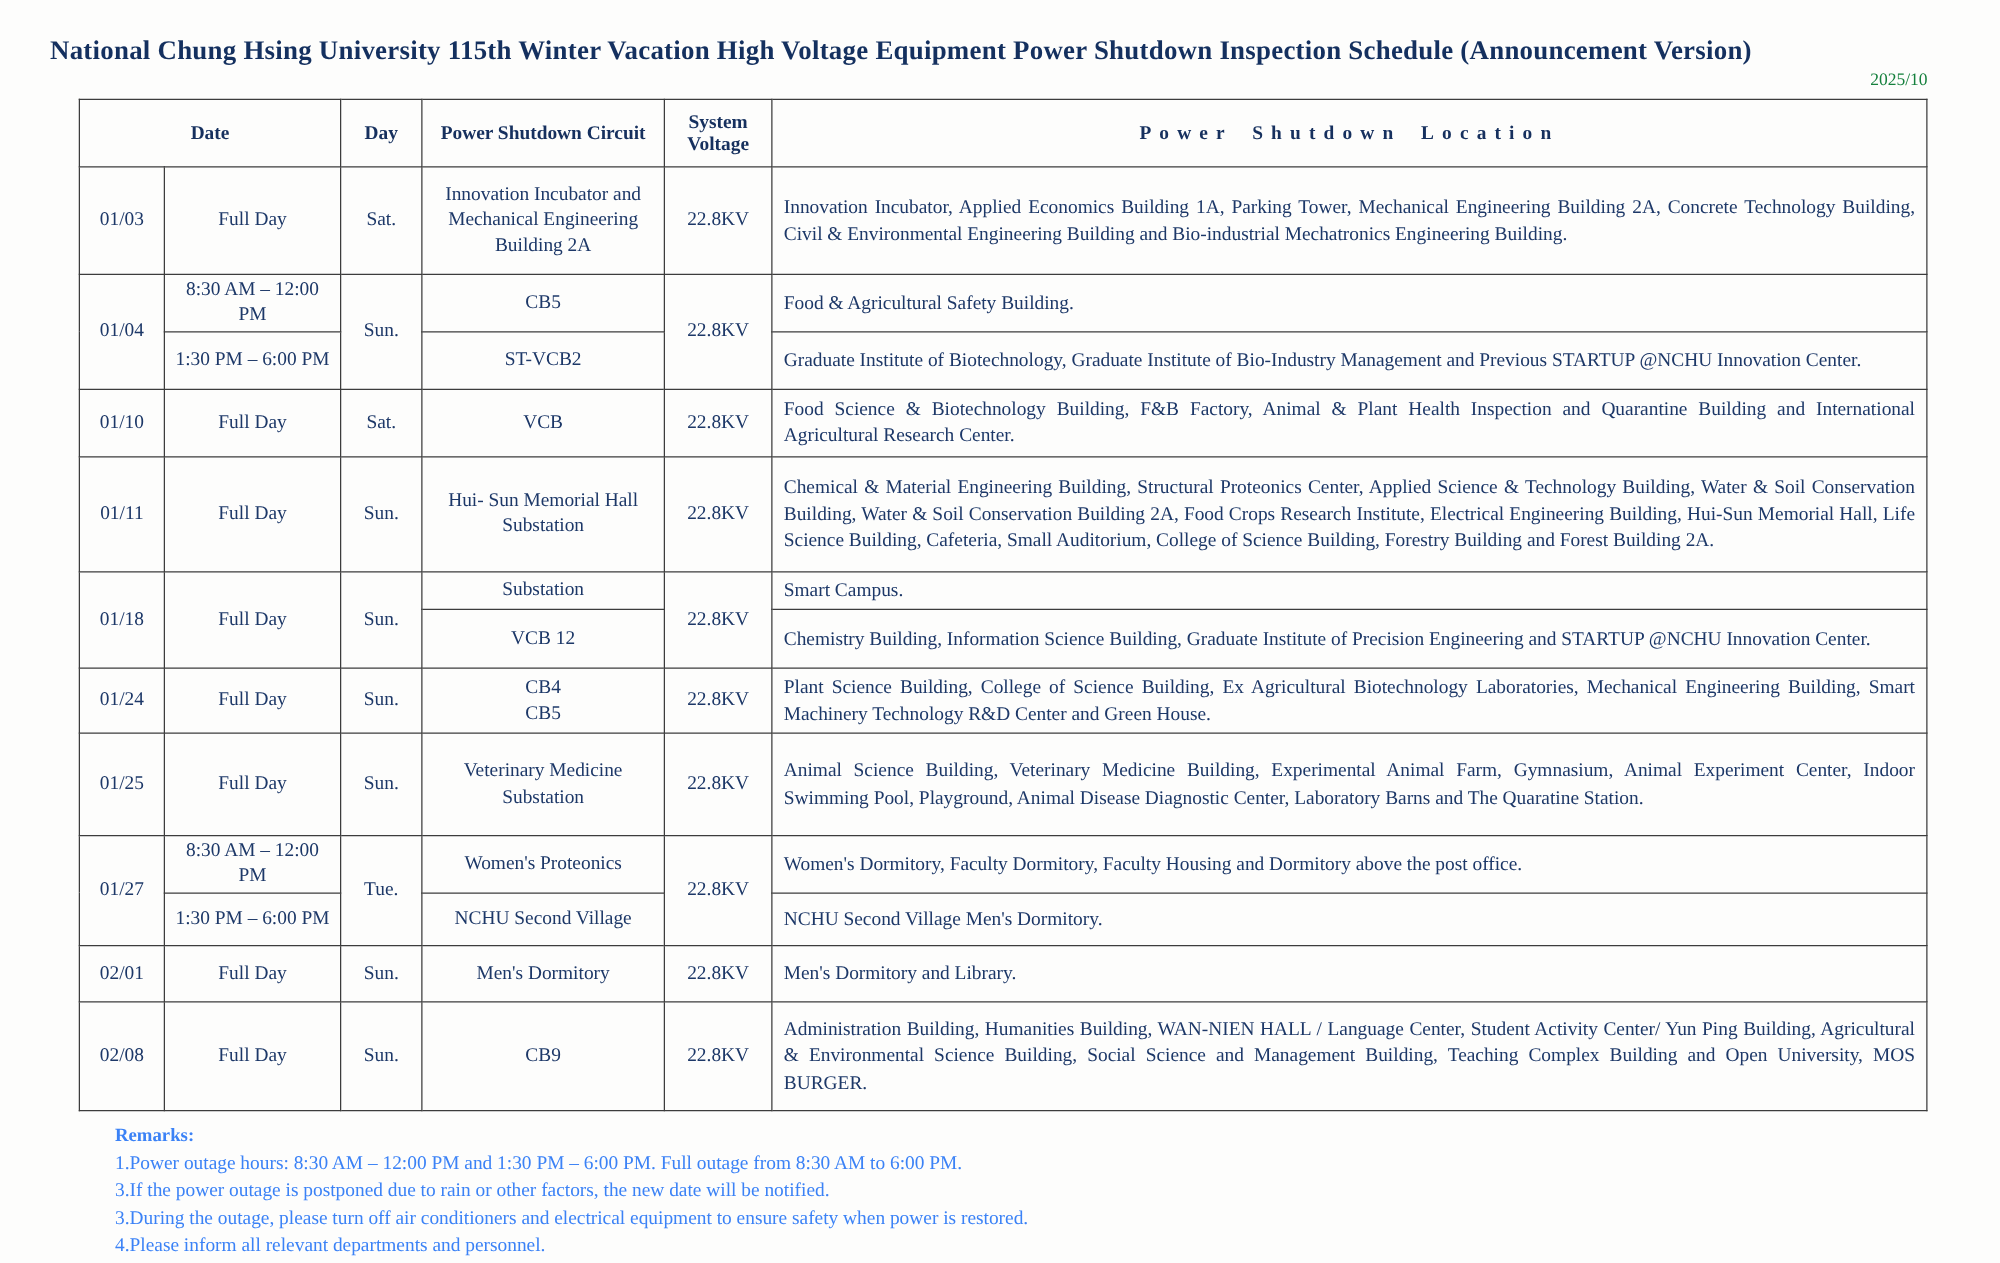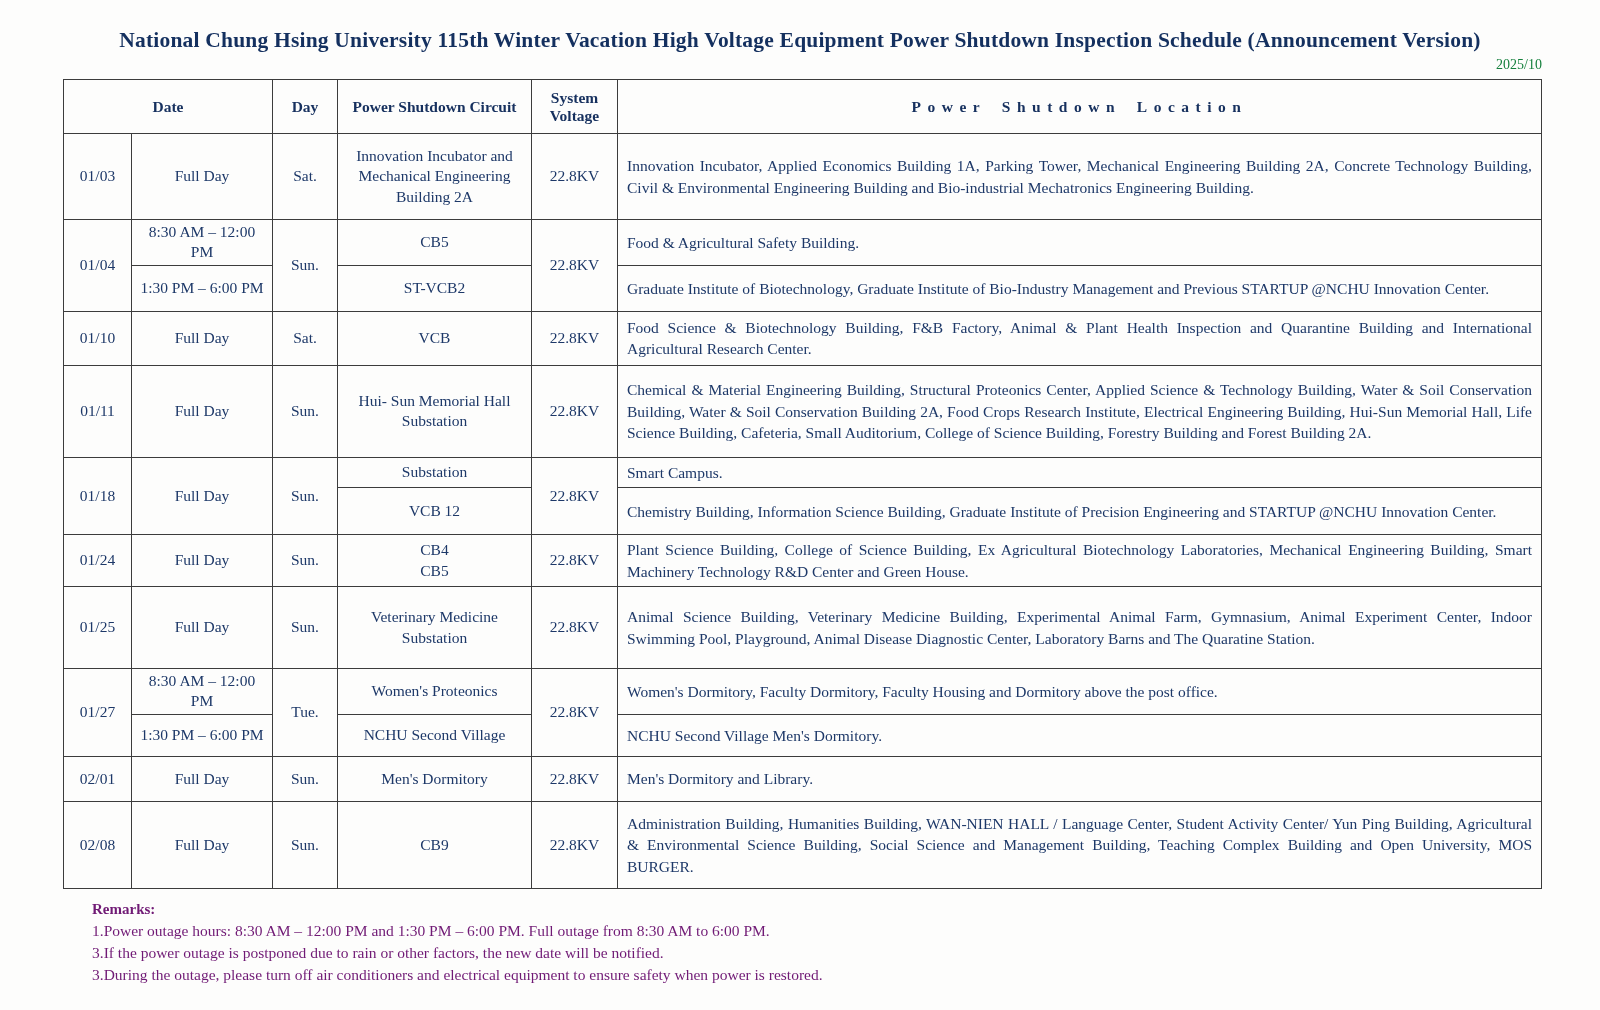--- a/index.html
+++ b/index.html
@@ -7,21 +7,20 @@
     width:1600px;height:1010px;
     background:#fdfdfc;
     font-family:"Liberation Serif","DejaVu Serif",serif;
     color:#1d3868;
     -webkit-font-smoothing:antialiased;
   }
   .page{position:relative;width:1600px;height:1010px;overflow:hidden;}
 
   .doc-title{
     margin:28px 40px 0 40px;
-    text-align:center;
     font-size:21.5px;
     font-weight:bold;
     color:#14305f;
     letter-spacing:.2px;
     white-space:nowrap;
   }
   .doc-date{
     margin:4px 58px 6px 0;
     text-align:right;
     font-size:14px;
@@ -72,21 +71,21 @@
   .col-loc{width:924px;}
 
   tr.h54{height:54px;} tr.h86{height:86px;} tr.h45{height:45px;}
   tr.h46{height:46px;} tr.h92{height:92px;} tr.h30{height:30px;}
   tr.h47{height:47px;} tr.h71{height:82px;} tr.h41{height:41px;}
   tr.h42{height:42px;} tr.h87{height:87px;}
 
   .remarks{
     margin:10px 0 0 92px;
     font-size:15.5px;
-    color:#701a75;
+    color:#3b82f6;
     line-height:1.42;
   }
   .remarks .rem-head{font-weight:bold;font-size:15px;}
   .remarks div{margin:0;}
 </style>
 </head>
 <body>
 
 <div class="page">
 
@@ -217,15 +216,16 @@
       <td class="loc">Administration Building, Humanities Building, WAN-NIEN HALL / Language Center, Student Activity Center/ Yun Ping Building, Agricultural &amp; Environmental Science Building, Social Science and Management Building, Teaching Complex Building and Open University, MOS BURGER.</td>
     </tr>
   </tbody>
     </table>
 
   <div class="remarks">
     <div class="rem-head">Remarks:</div>
     <div>1.Power outage hours: 8:30 AM – 12:00 PM and 1:30 PM – 6:00 PM. Full outage from 8:30 AM to 6:00 PM.</div>
     <div>3.If the power outage is postponed due to rain or other factors, the new date will be notified.</div>
     <div>3.During the outage, please turn off air conditioners and electrical equipment to ensure safety when power is restored.</div>
+    <div>4.Please inform all relevant departments and personnel.</div>
   </div>
 
 </div>
 
 </body></html>

